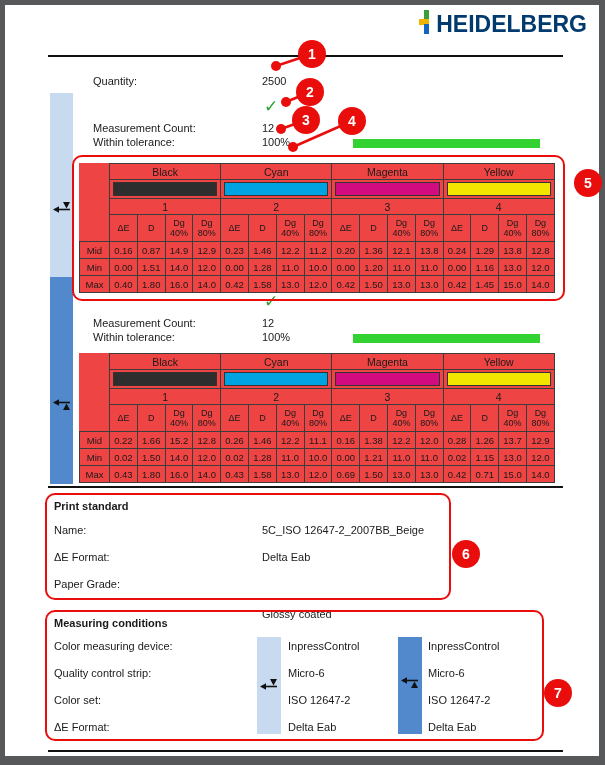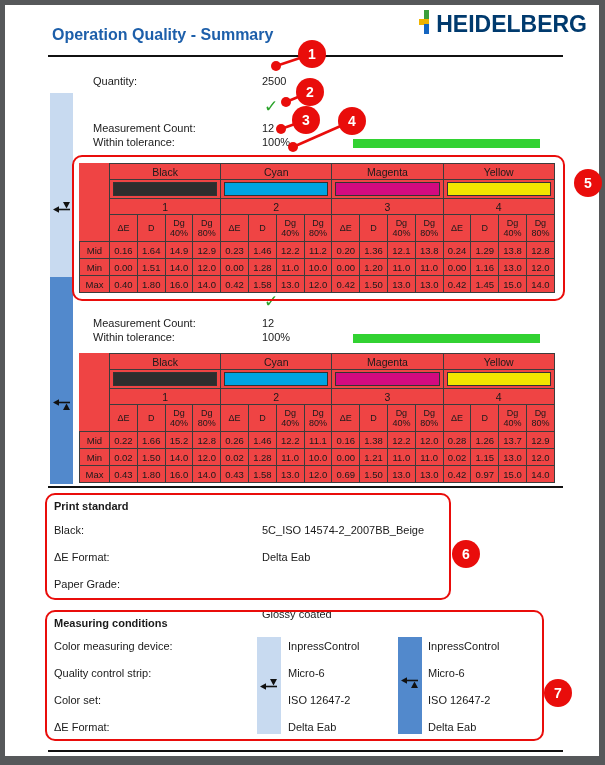--- a/index.html
+++ b/index.html
@@ -31,21 +31,20 @@
   .r-sub td{height:26px;font-size:9px;line-height:1.15;white-space:pre-line;}
   .r-dat td{height:16px;font-size:9.5px;}
   svg.overlay{position:absolute;left:0;top:0;z-index:5;pointer-events:none;}
 </style>
 </head>
 <body>
 
 <div id="root">
   <div class="page"></div>
 
-  <div class="abs title" style="left: 52px; top: 26px; color: rgb(29, 95, 170);">Operation Quality - Summary</div>
 
   <div class="abs brand" style="right:18px;top:9px;">
     <span class="icon-holder">
       <svg width="14" height="26" viewBox="0 0 14 26">
         <rect x="5" y="1" width="5" height="10" fill="#3a9e3a"></rect>
         <rect x="0" y="10" width="10" height="6" fill="#f0b400"></rect>
         <rect x="5" y="15" width="5" height="10" fill="#1565c0"></rect>
       </svg>
     </span>
     <span class="brand-text" style="color: rgb(0, 58, 110);">HEIDELBERG</span>
@@ -155,21 +154,21 @@
             <td class="sub">ΔE</td>
             <td class="sub">D</td>
             <td class="sub">Dg
 40%</td>
             <td class="sub">Dg
 80%</td>
           </tr>
           <tr class="r-dat">
             <td class="rlab">Mid</td>
             <td class="val">0.16</td>
-            <td class="val">1.64</td>
+            <td class="val">0.87</td>
             <td class="val">14.9</td>
             <td class="val">12.9</td>
             <td class="val">0.23</td>
             <td class="val">1.46</td>
             <td class="val">12.2</td>
             <td class="val">11.2</td>
             <td class="val">0.20</td>
             <td class="val">1.36</td>
             <td class="val">12.1</td>
             <td class="val">13.8</td>
@@ -350,33 +349,33 @@
             <td class="val">14.0</td>
             <td class="val">0.43</td>
             <td class="val">1.58</td>
             <td class="val">13.0</td>
             <td class="val">12.0</td>
             <td class="val">0.69</td>
             <td class="val">1.50</td>
             <td class="val">13.0</td>
             <td class="val">13.0</td>
             <td class="val">0.42</td>
-            <td class="val">0.97</td>
+            <td class="val">0.71</td>
             <td class="val">15.0</td>
             <td class="val">14.0</td>
           </tr>
         </tbody>
       </table>
     </div>
 
   <div class="abs hline" style="left:48px;top:486px;width:515px;height:1.5px;"></div>
   <div class="abs redbox" style="left:45px;top:493px;width:402px;height:103px;"></div>
   <div class="abs h1" style="left:54px;top:500px;">Print standard</div>
-  <div class="abs lbl" style="left:54px;top:524px;">Black:</div>
-  <div class="abs val" style="left:262px;top:524px;">5C_ISO 14574-2_2007BB_Beige</div>
+  <div class="abs lbl" style="left:54px;top:524px;">Name:</div>
+  <div class="abs val" style="left:262px;top:524px;">5C_ISO 12647-2_2007BB_Beige</div>
   <div class="abs lbl" style="left:54px;top:551px;">ΔE Format:</div>
   <div class="abs val" style="left:262px;top:551px;">Delta Eab</div>
   <div class="abs lbl" style="left:54px;top:578px;">Paper Grade:</div>
   <div class="abs val" style="left:262px;top:608px;">Glossy coated</div>
 
   <div class="abs redbox" style="left:45px;top:610px;width:495px;height:127px;"></div>
   <div class="abs h1" style="left:54px;top:617px;">Measuring conditions</div>
 
   <div class="abs strip" style="left: 257px; top: 637px; width: 24px; height: 97px; background: rgb(200, 218, 240);"></div>
   <div class="abs icon-holder" style="left:260px;top:676px;">

